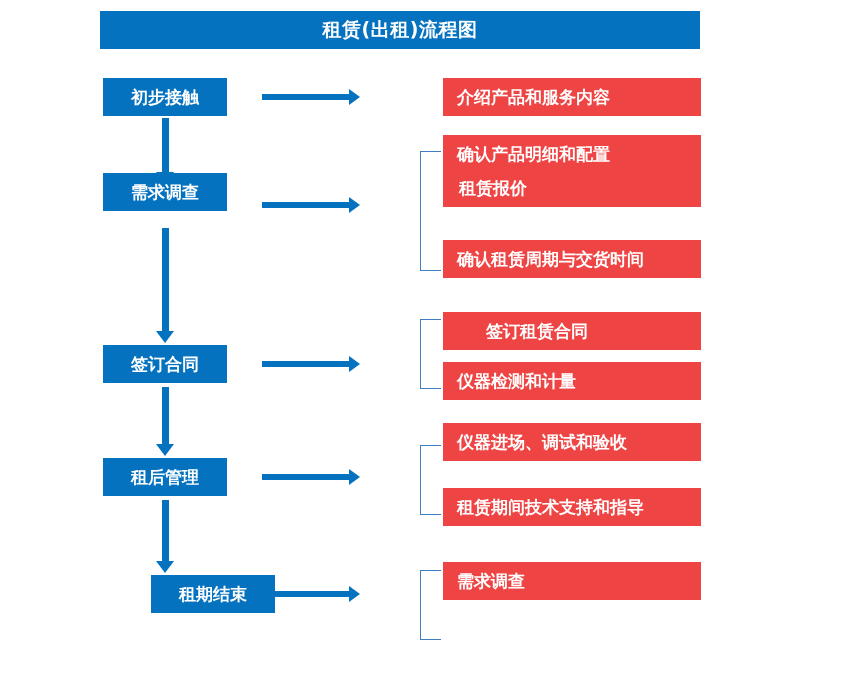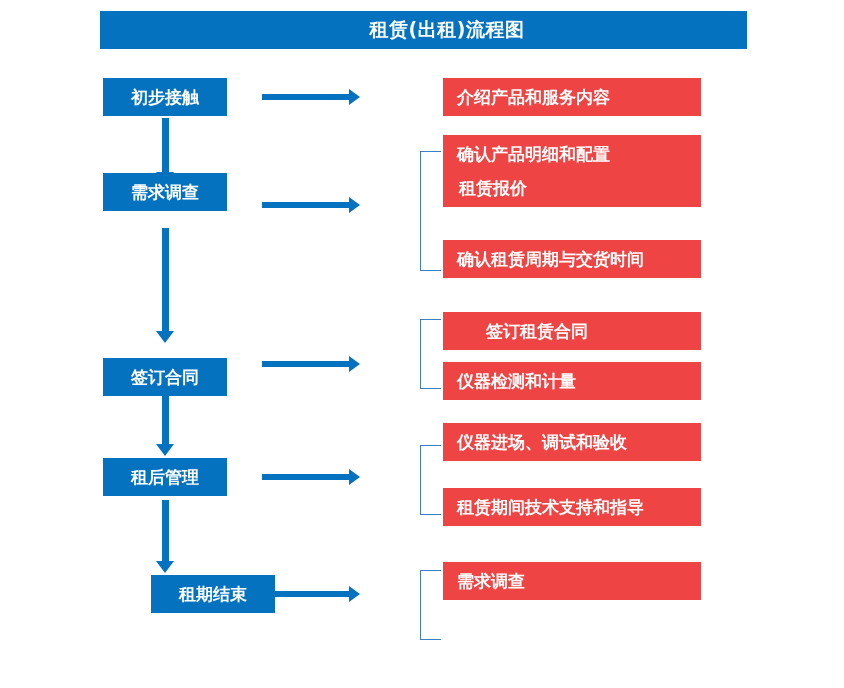--- a/index.html
+++ b/index.html
@@ -25,21 +25,20 @@
     width: 600px;
     height: 38px;
     background: #0572c0;
     color: #ffffff;
     display: flex;
     align-items: center;
     justify-content: center;
     font-size: 19px;
     font-weight: bold;
     letter-spacing: 0.5px;
-    padding-left: 47px;
   }
   .stage-box {
     position: absolute;
     left: 103px;
     width: 124px;
     height: 38px;
     background: #0572c0;
     color: #ffffff;
     display: flex;
     align-items: center;
@@ -118,21 +117,21 @@
 <body>
 
 <div id="canvas">
 
   <div class="title-bar">租赁(出租)流程图</div>
 
   <div class="stage-box" style="top:78px;">初步接触</div>
 
   <div class="stage-box" style="top:173px;">需求调查</div>
 
-  <div class="stage-box" style="top:345px;margin-top:13px;">签订合同</div>
+  <div class="stage-box" style="top:345px;">签订合同</div>
 
   <div class="stage-box" style="top:458px;">租后管理</div>
 
   <div class="stage-box" style="top:575px;margin-left:48px;">租期结束</div>
 
   <div class="v-arrow" style="left:156px; top:118px; height:66px;">
     <div class="shaft" style="height:54px;"></div>
     <div class="head" style="top:54px;"></div>
   </div>
 

